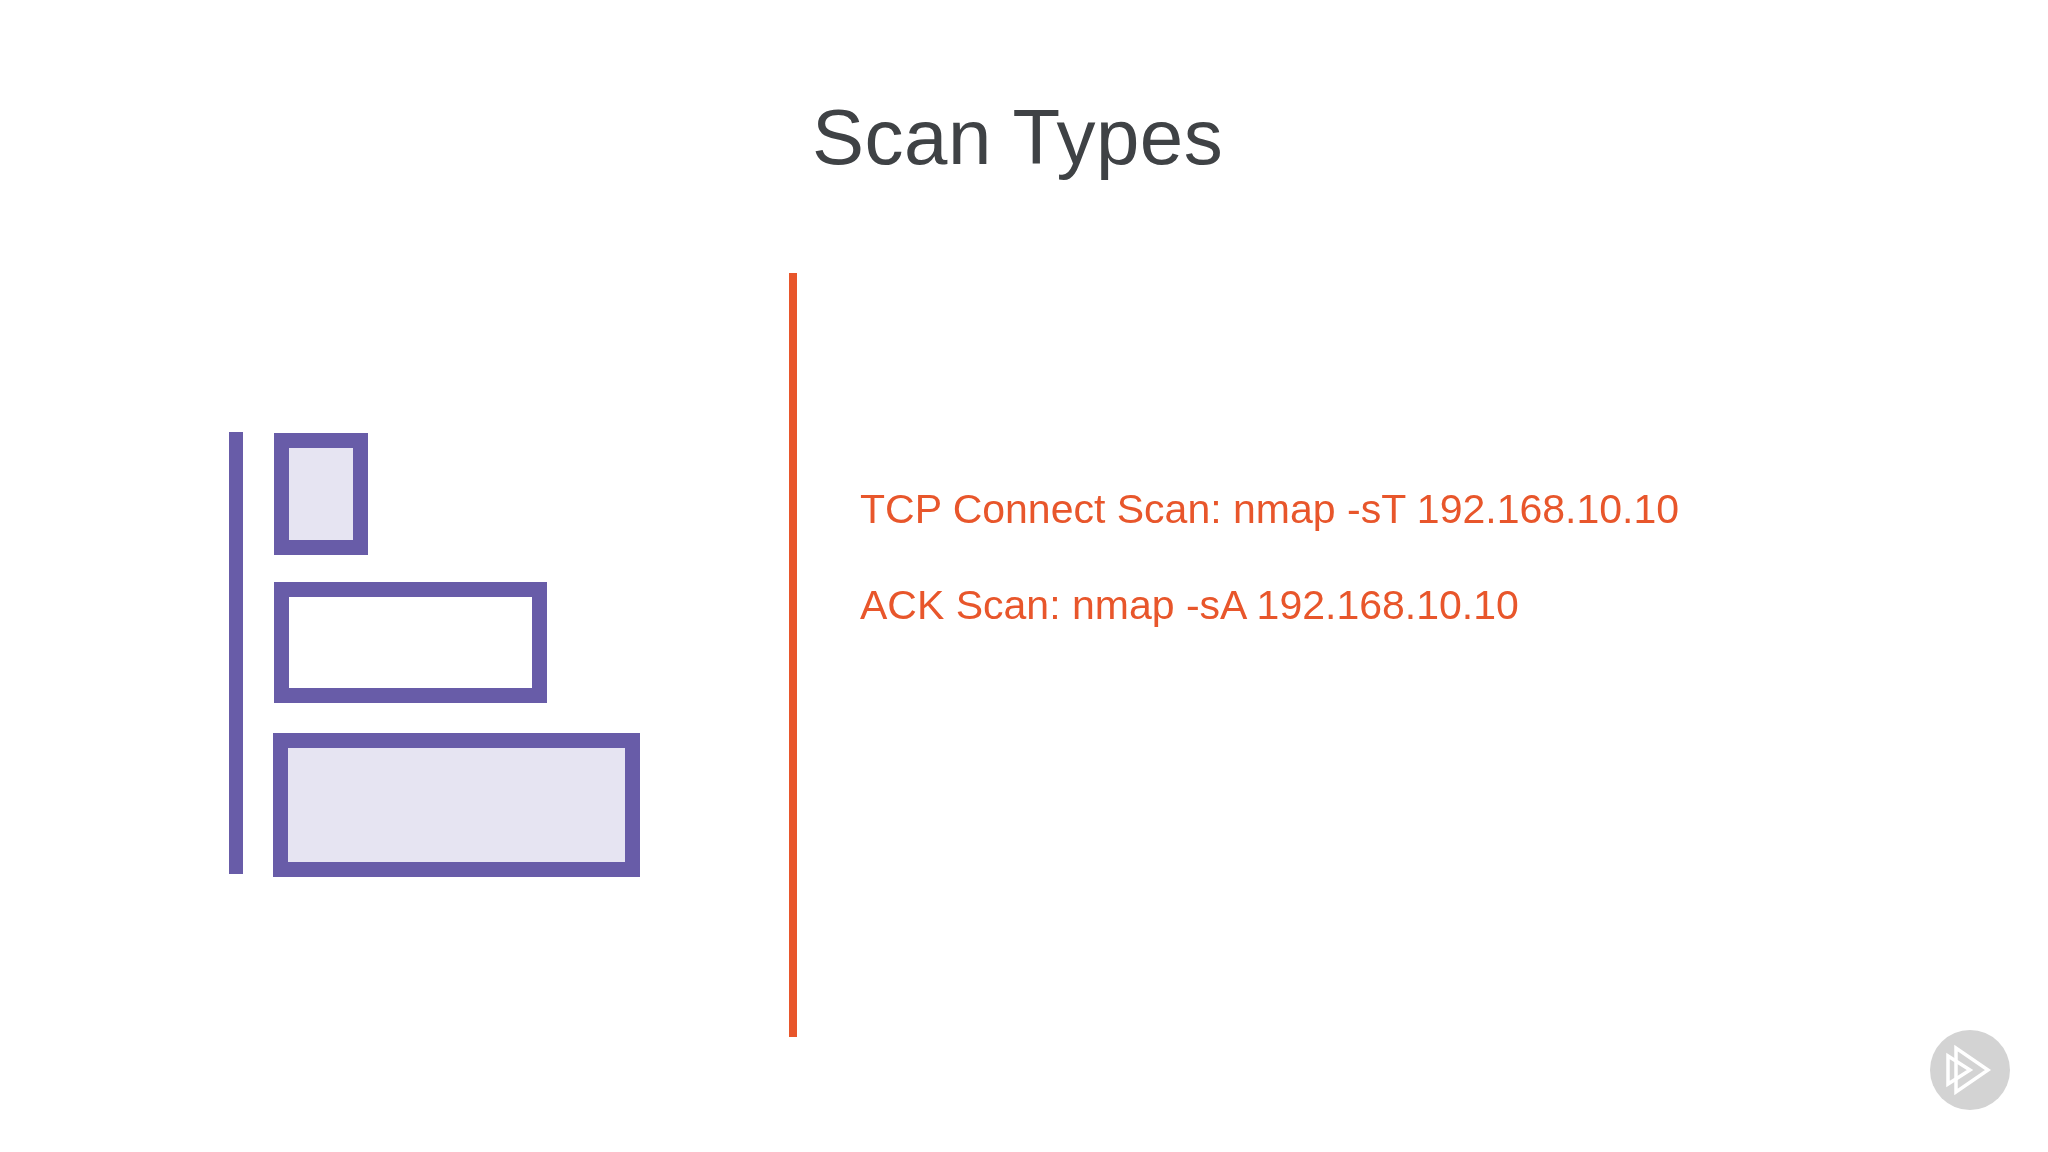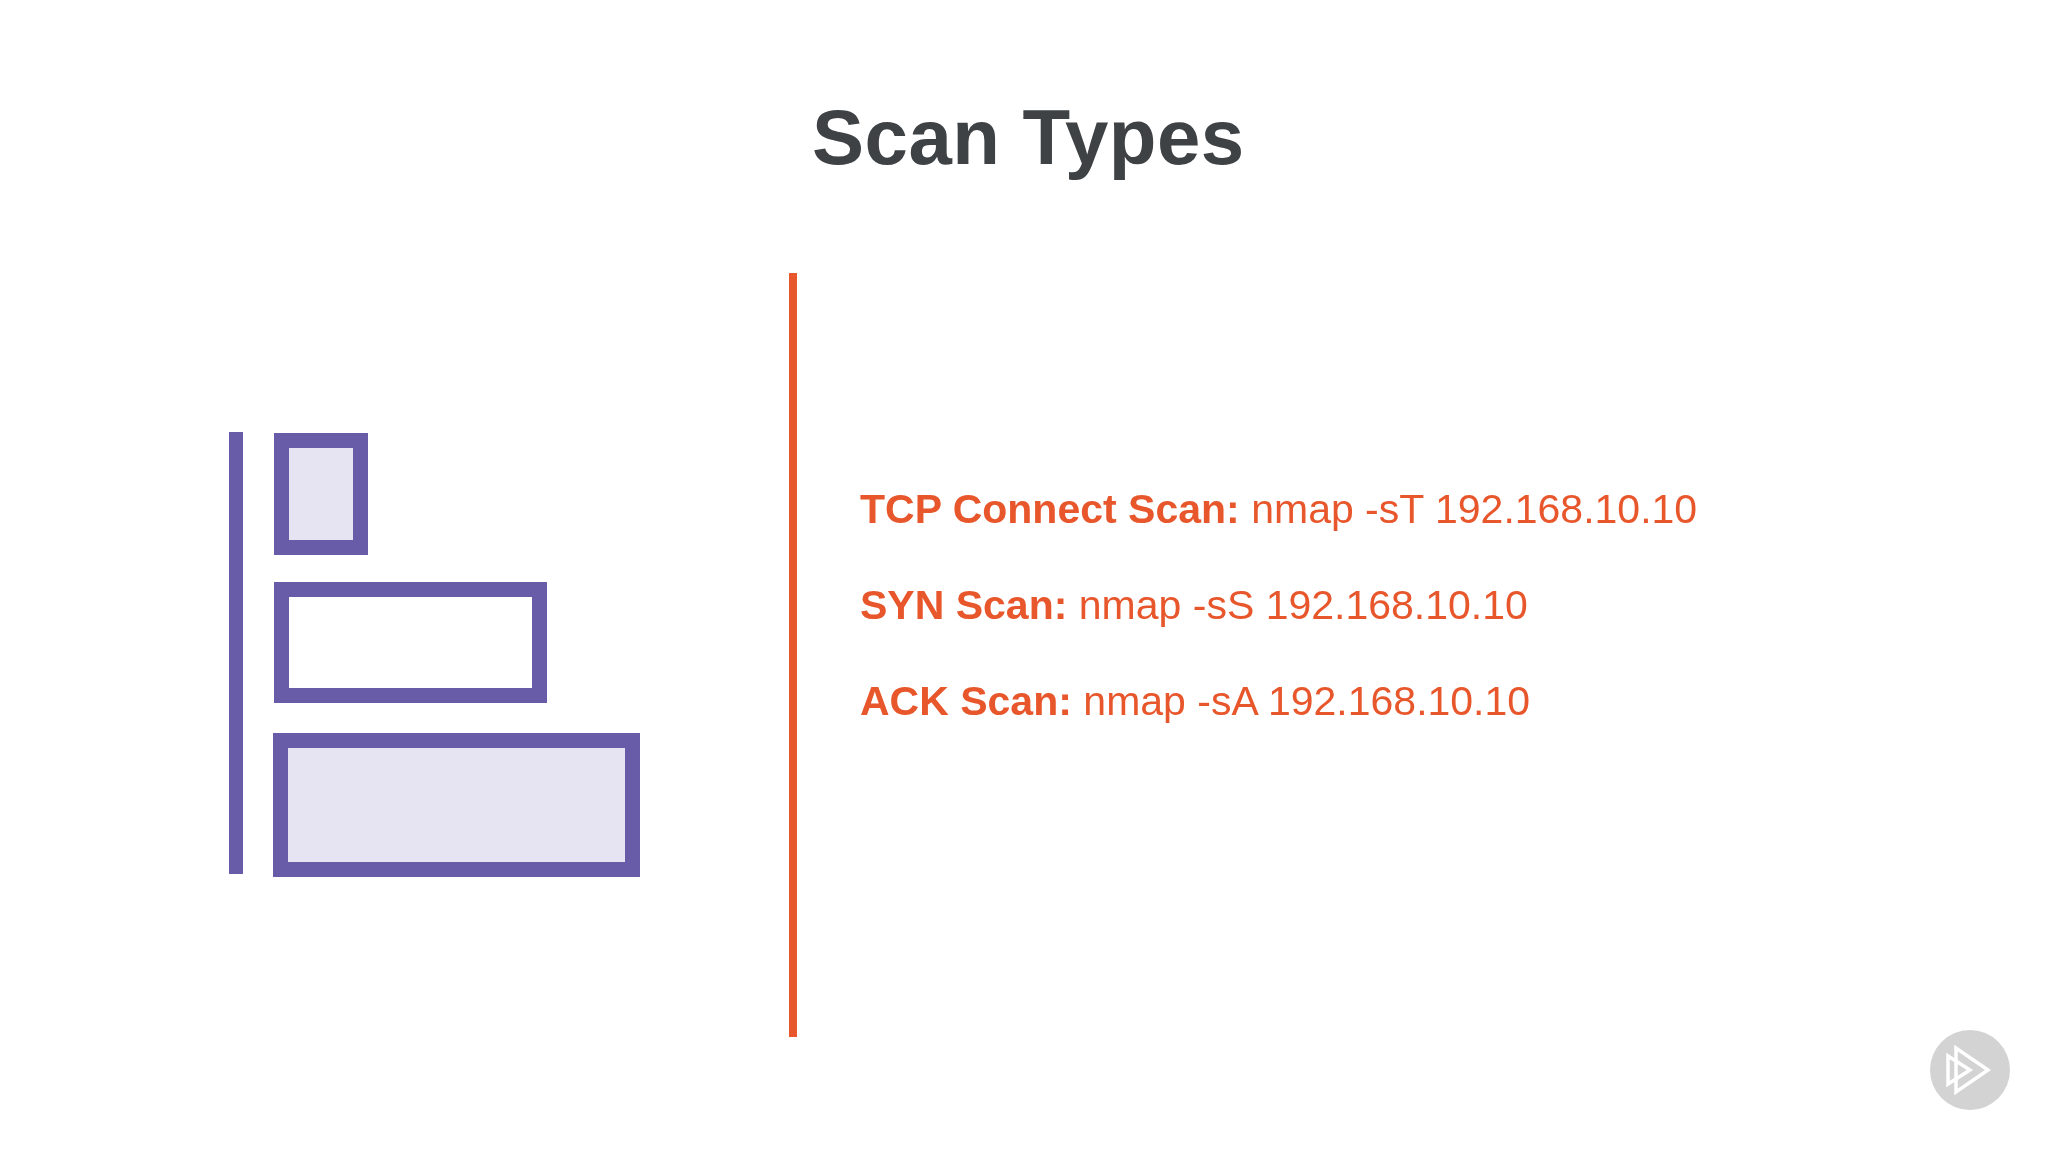--- a/index.html
+++ b/index.html
@@ -17,21 +17,21 @@
   }
 
   
   .title {
     position: absolute;
     left: 812px;
     top: 98px;
     margin: 0;
     font-size: 78px;
     line-height: 1;
-    font-weight: 700;
+    font-weight: 400;
     letter-spacing: 0.5px;
     color: #3f4245;
   }
 
   
   .chart-icon { position: absolute; left: 0; top: 0; }
   .chart-icon .axis-line {
     position: absolute;
     left: 229px; top: 432px;
     width: 14px; height: 442px;
@@ -75,21 +75,21 @@
     gap: 54px;
     color: #e8562b;
   }
   .scan-line {
     margin: 0;
     font-size: 41px;
     line-height: 1.02;
     white-space: nowrap;
   }
   .scan-line .scan-label {
-    font-weight: 700;
+    font-weight: 400;
     margin-right: 0.28em;
   }
   .scan-line .scan-command {
     font-weight: 400;
     margin-top: 44px;
   }
 
   
   .logo-badge {
     position: absolute;
@@ -114,23 +114,20 @@
     <div class="bar bar-large"></div>
   </div>
 
   <div class="divider"></div>
 
   <div class="scan-list">
     <p class="scan-line">
       <strong class="scan-label">TCP Connect Scan:</strong><span class="scan-command">nmap -sT 192.168.10.10</span>
     </p>
     <p class="scan-line">
-      <strong class="scan-label">SYN Scan:</strong><span class="scan-command">nmap -sS 192.168.10.10</span>
-    </p>
-    <p class="scan-line">
       <strong class="scan-label">ACK Scan:</strong><span class="scan-command">nmap -sA 192.168.10.10</span>
     </p>
   </div>
 
   <div class="logo-badge">
     <svg width="80" height="80" viewBox="0 0 80 80">
       <polygon points="26,18 26,62 58,40" fill="none" stroke="#ffffff" stroke-width="3.5"></polygon>
       <polygon points="18,26 18,54 40,40" fill="none" stroke="#ffffff" stroke-width="3.5"></polygon>
     </svg>
   </div>

